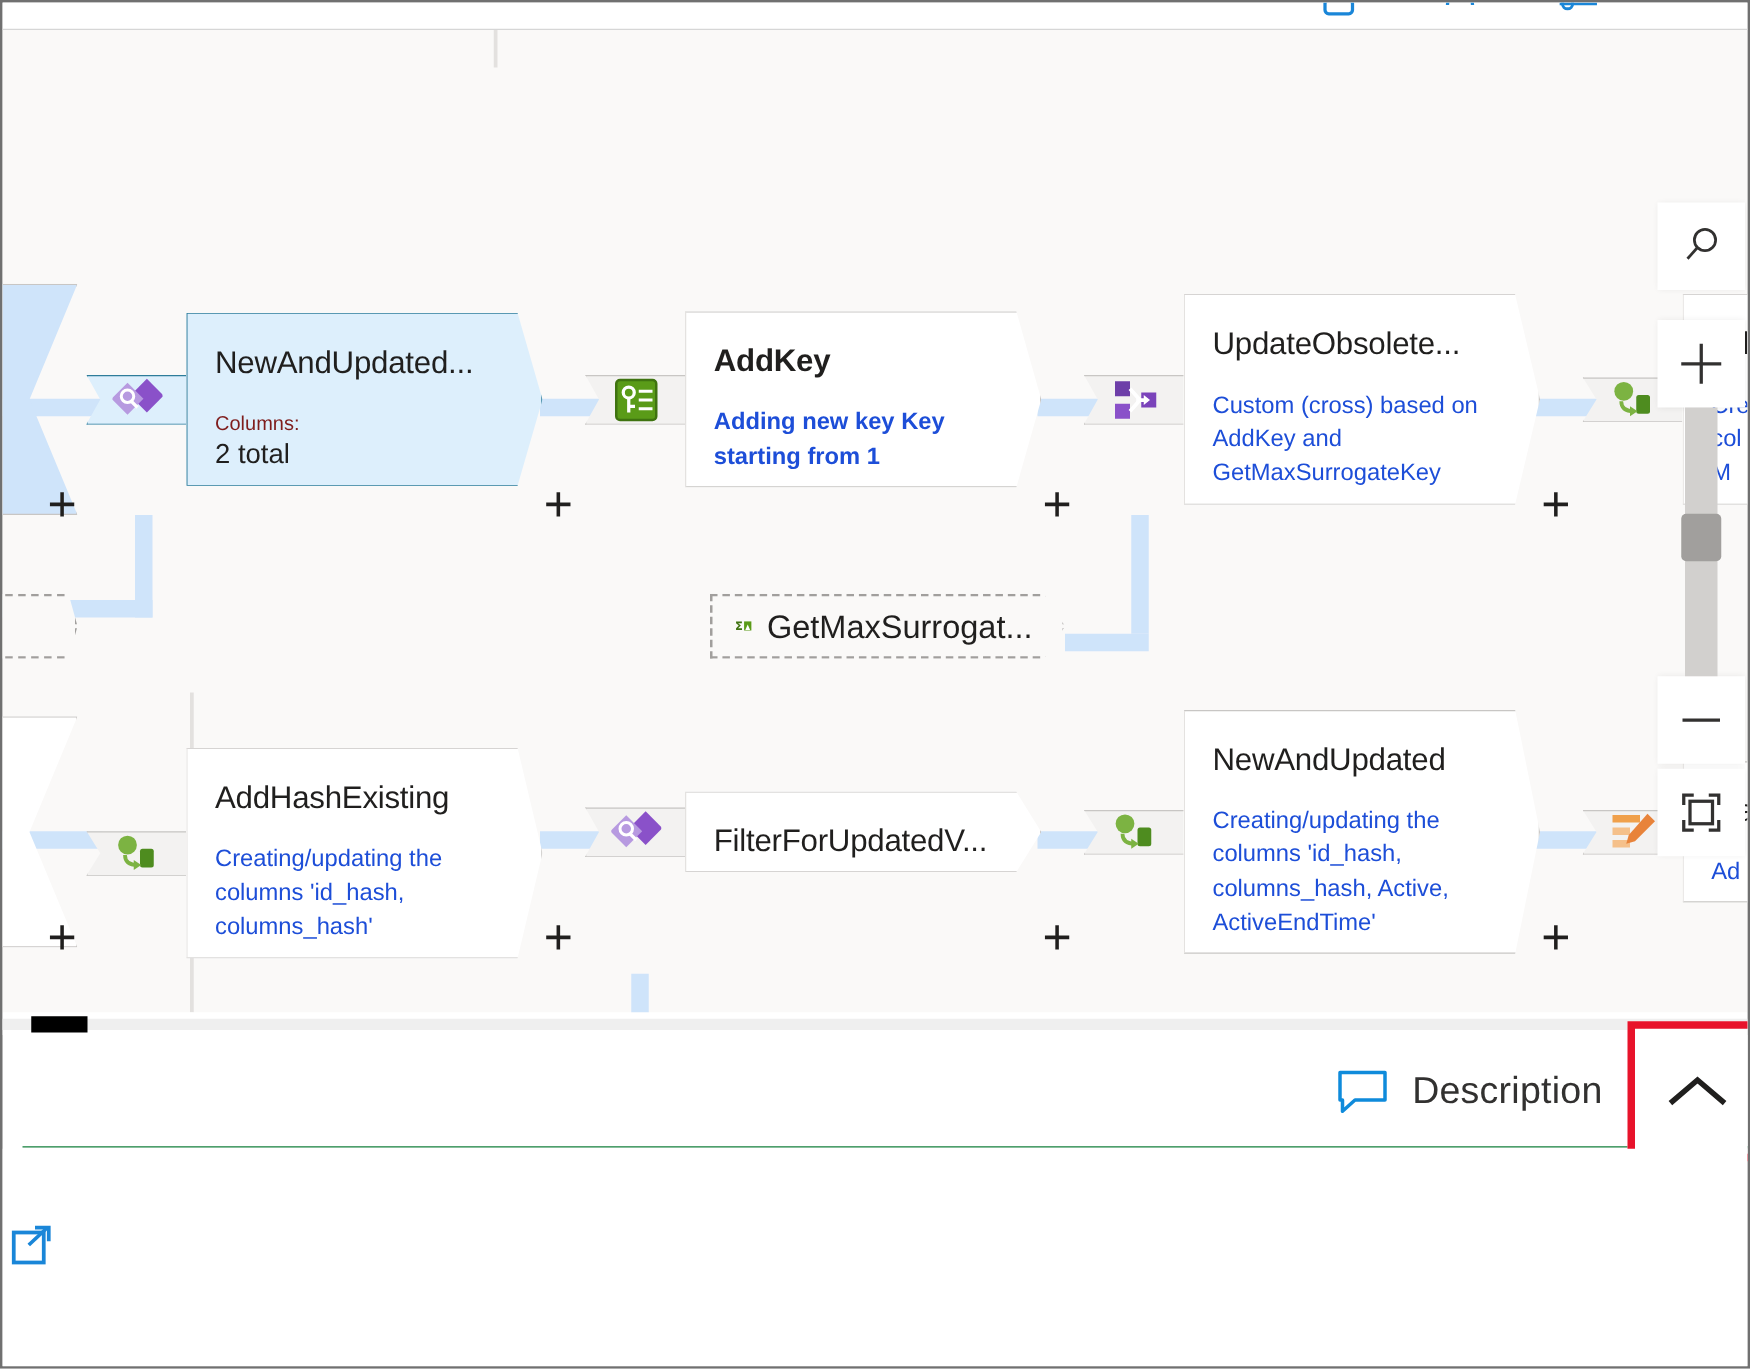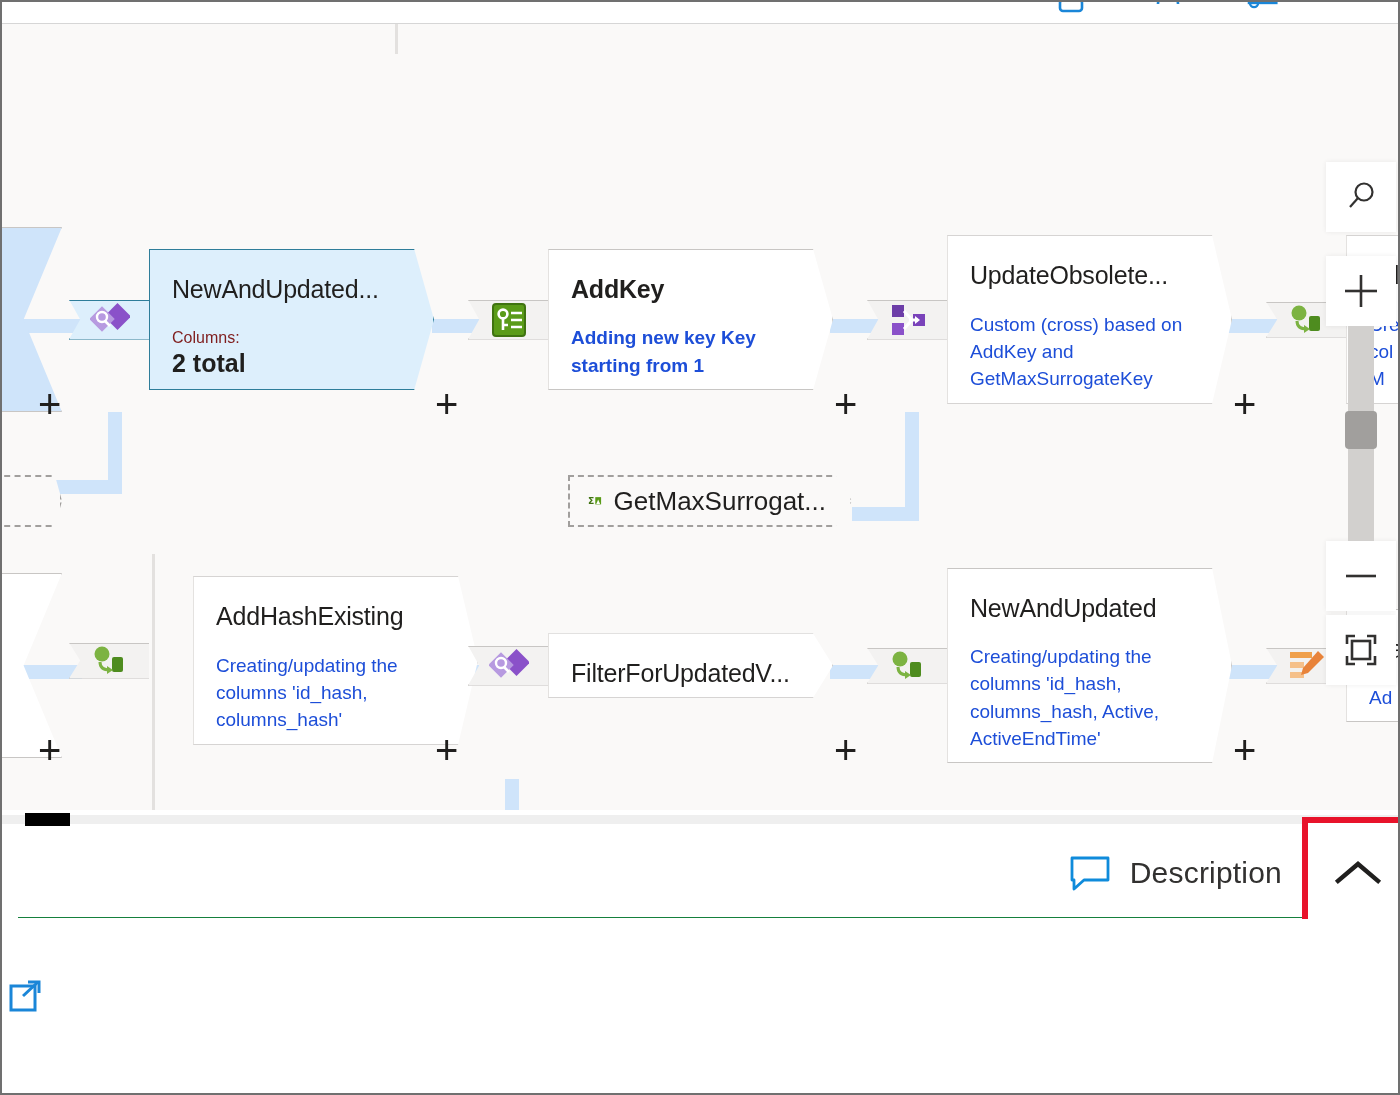--- a/index.html
+++ b/index.html
@@ -63,21 +63,21 @@
   .node.selected .body-cell{ background:#ddeffc; border-color:#2e7d9a; border-left-color:#2e7d9a; }
 
   .node-title{
     font-size:25px; color:#201f1e; letter-spacing:-0.2px;
     line-height:1.05; white-space:nowrap;
   }
   .node-desc{
     margin-top:22px; font-size:19px; color:#1d4ed8; line-height:1.44;
   }
   .node-sub-label{ margin-top:26px; font-size:16px; color:#7f1d1d; line-height:1.2; }
-  .node-sub-value{ font-size:25px; color:#201f1e; font-weight:bold; line-height:1.3; }
+  .node-sub-value{ font-size:22px; color:#201f1e; font-weight:normal; line-height:1.3; }
 
   .plus{
     position:absolute; font-size:40px; color:#201f1e; line-height:1;
     font-family:"Liberation Sans", sans-serif; font-weight:300;
   }
 
   
   .node-partial-left{
     position:absolute; left:-60px; top:0; width:120px; height:185px;
     background:#cfe4fa; border:1px solid #c8c6c4;
@@ -285,21 +285,21 @@
 
     <div class="node-dashed" style="left:566px; top:451px; width:284px;">
       <svg width="28" height="24" viewBox="0 0 28 24">
         <text x="0" y="19" font-family="DejaVu Sans, sans-serif" font-size="19" font-weight="bold" fill="#3f7310">Σ</text>
         <rect x="15" y="4" width="12" height="15" fill="#5a9b18"></rect>
         <path d="M17 18 L21 9 L25 18 Z" fill="#ffffff"></path>
       </svg>
       <span>GetMaxSurrogat...</span>
     </div>
 
-    <div class="node" style="left:67px; top:544px;gap:44px;">
+    <div class="node" style="left:67px; top:566px;">
       <div class="icon-cell">
         <svg width="38" height="34" viewBox="0 0 38 34">
           <circle cx="11" cy="10" r="7.5" fill="#7cb342"></circle>
           <rect x="21" y="13" width="11" height="15" rx="2" fill="#4e8c1f"></rect>
           <path d="M9 18 q0 8 10 8" stroke="#7cb342" stroke-width="3" fill="none"></path>
           <path d="M16 22 L22 26 L16 30" fill="#7cb342"></path>
         </svg>
       </div>
       <div class="body-cell">
         <div class="node-title">AddHashExisting</div>

